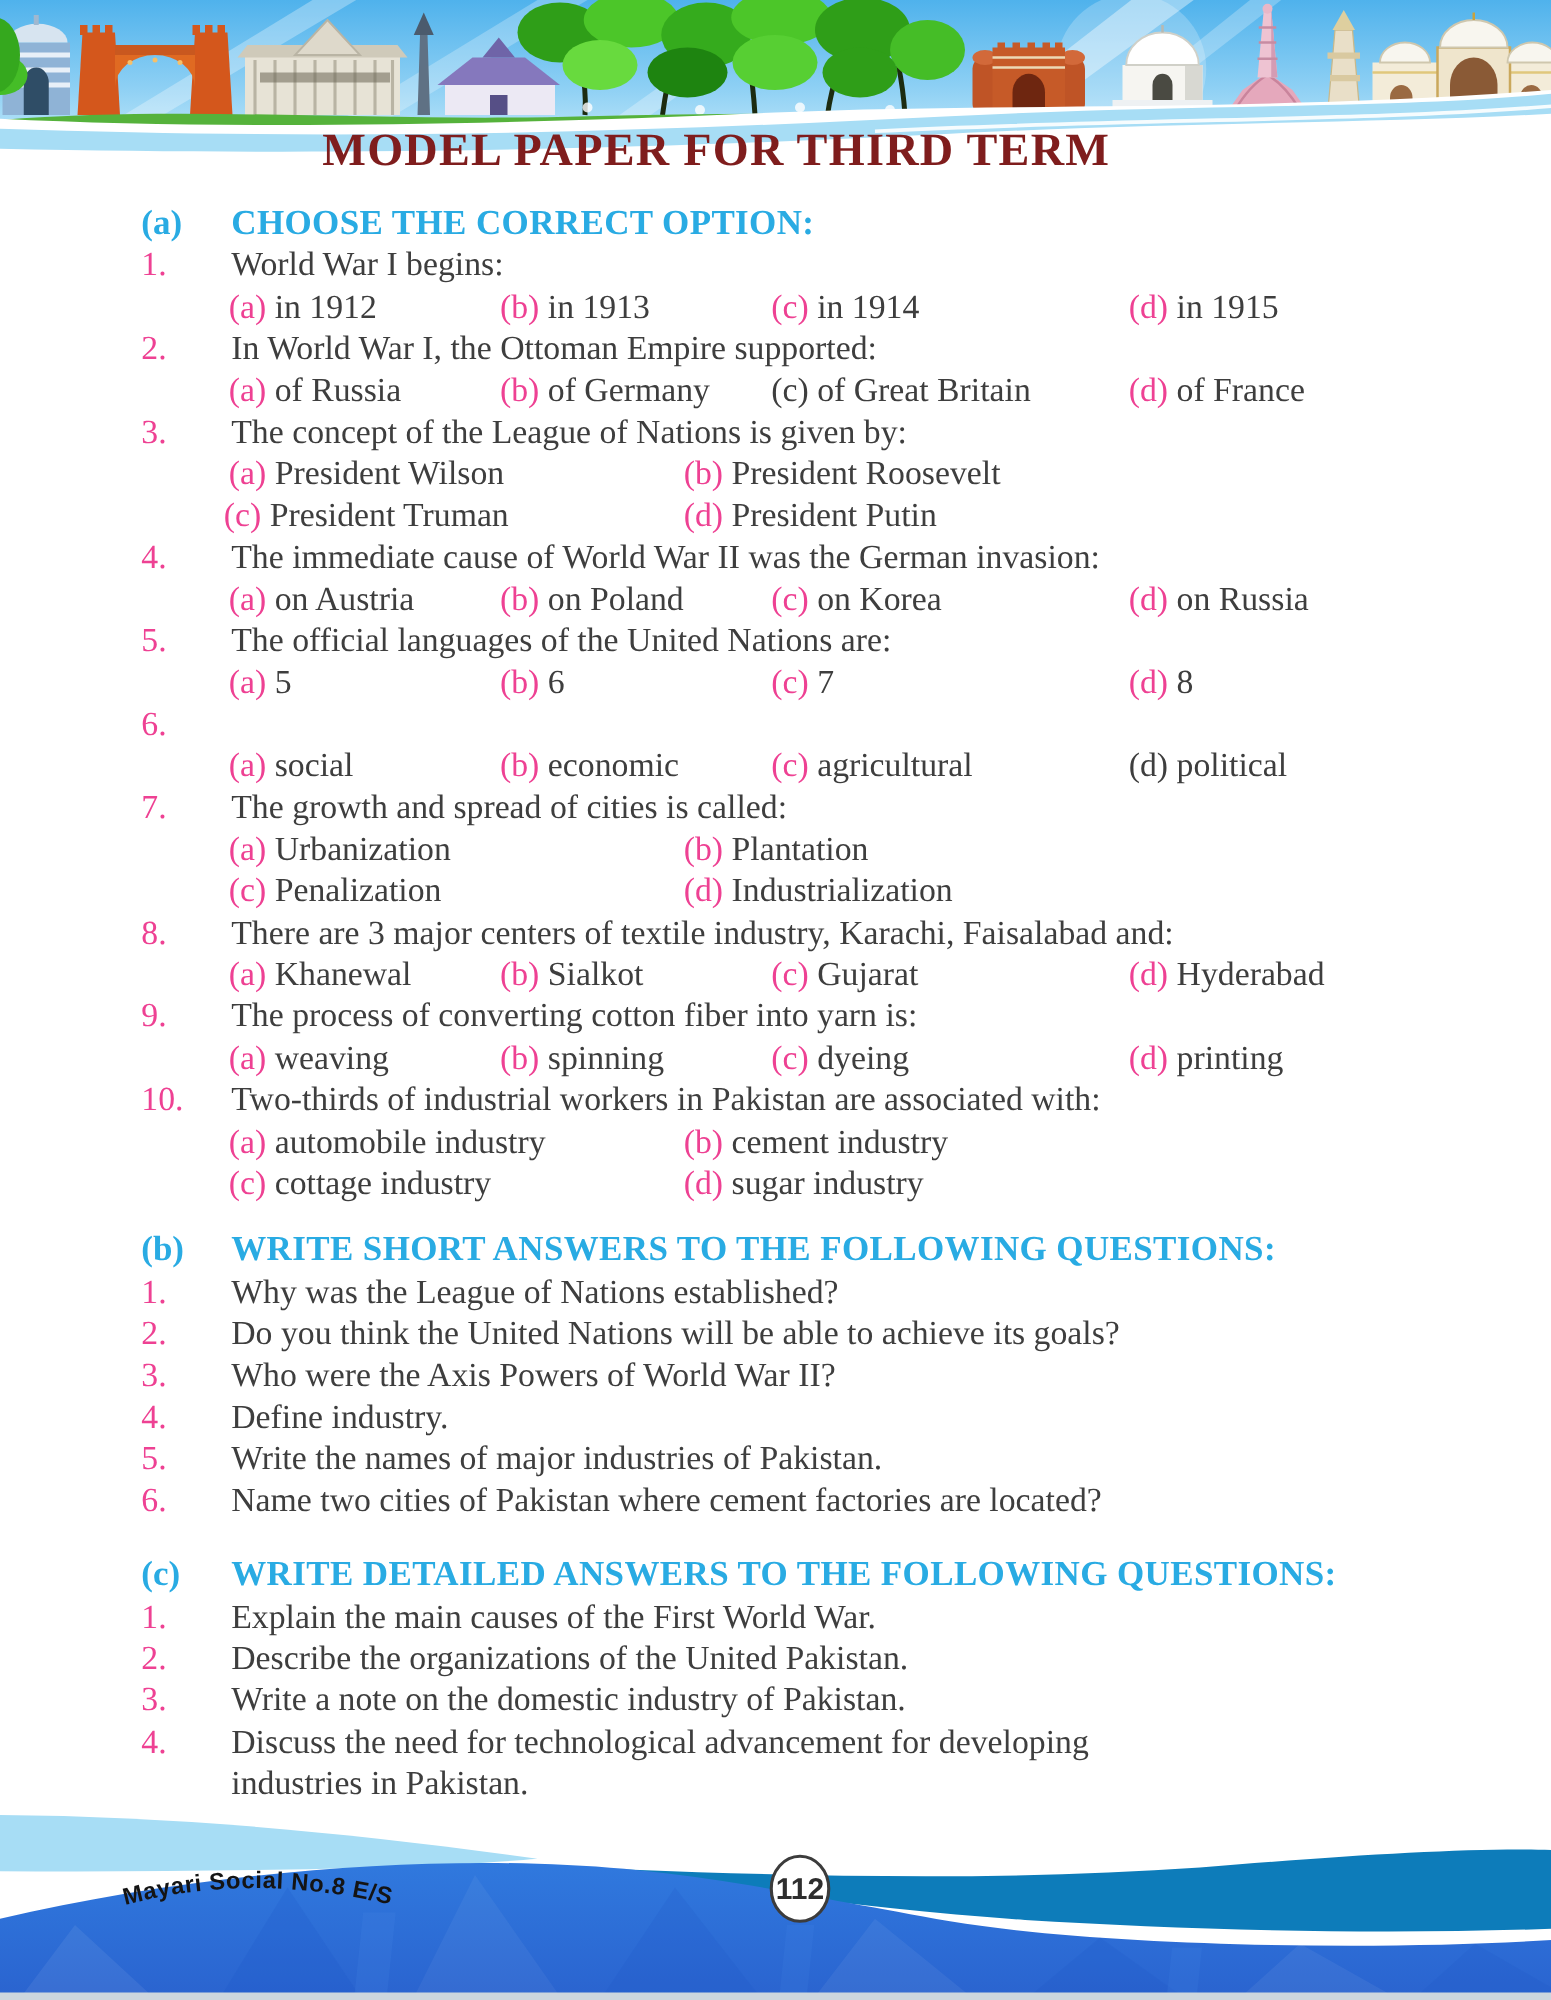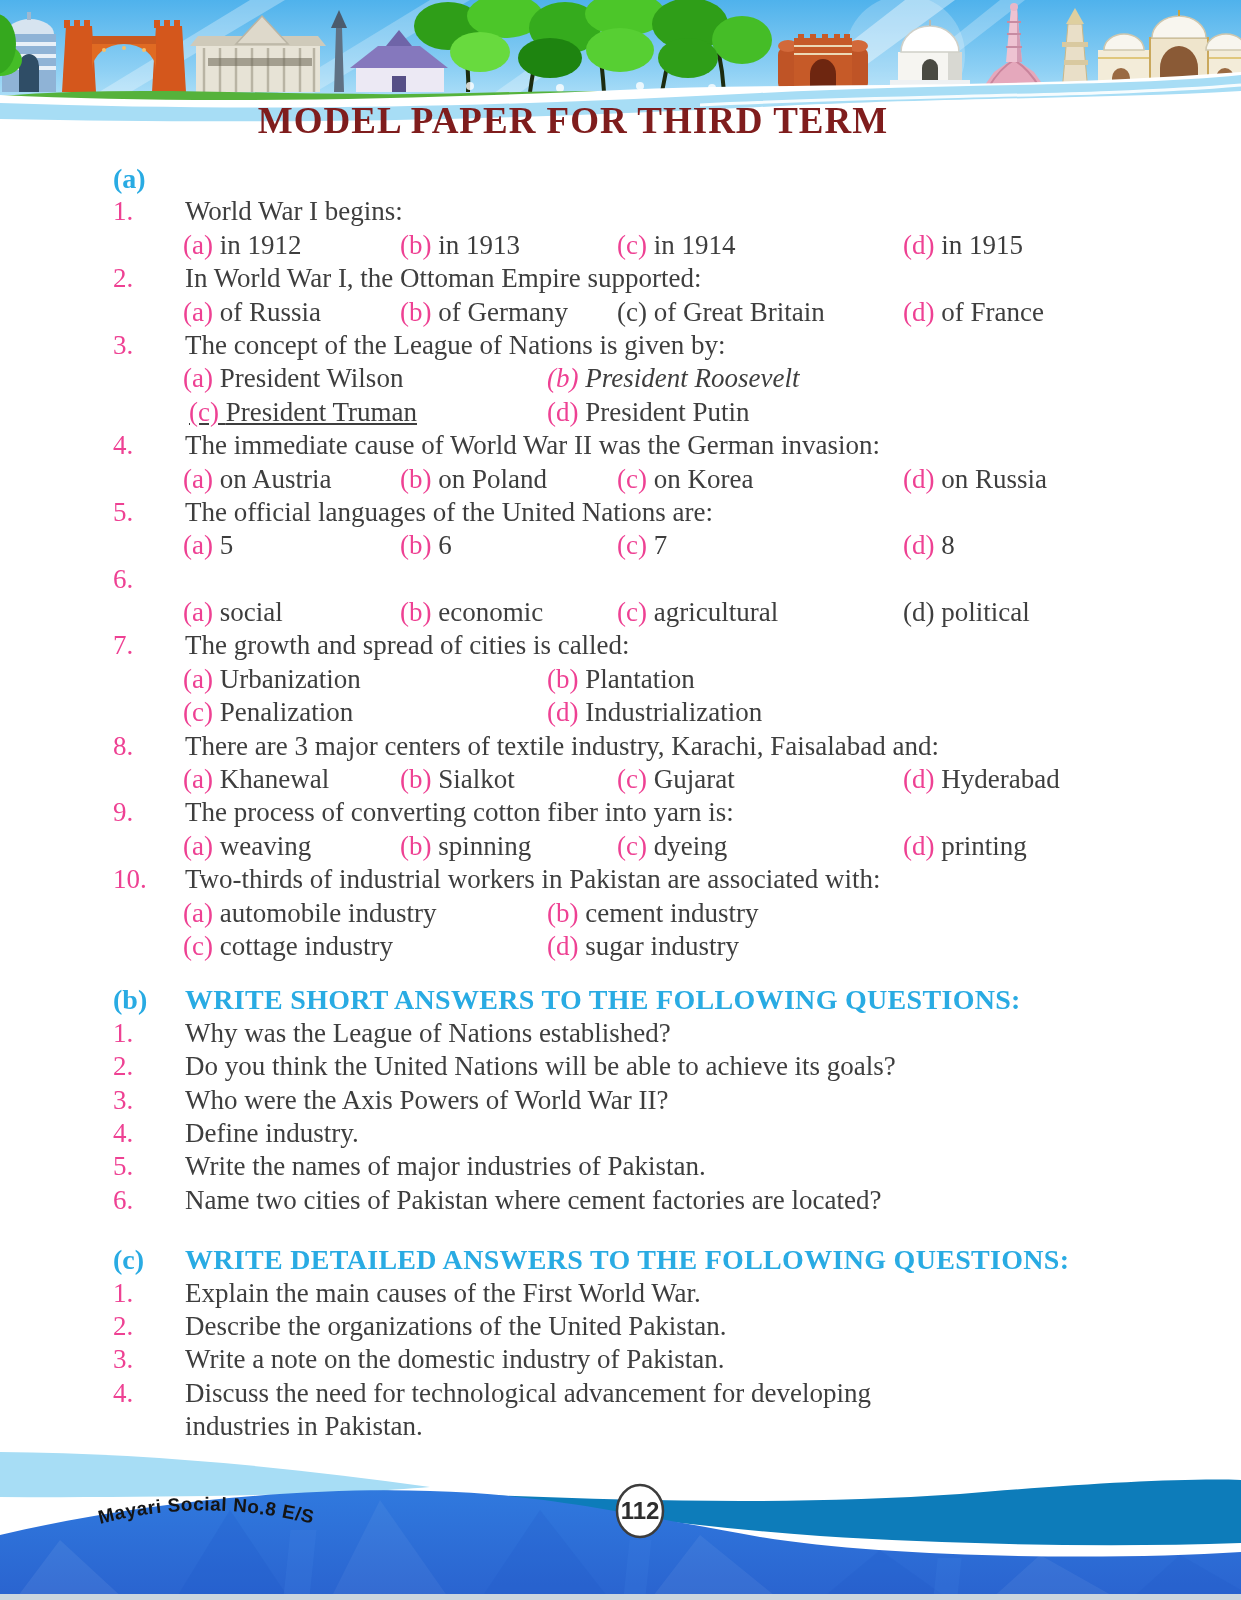--- a/index.html
+++ b/index.html
@@ -199,20 +199,21 @@
 
     <path d="M0,103 C300,113 520,105 760,93 C960,83 1120,87 1241,75 L1241,91 C1100,99 960,97 760,107 C520,119 300,125 0,119 Z" fill="#a7ddf5"></path>
     <path d="M700,105 C900,95 1100,97 1241,85" stroke="#ffffff" stroke-width="3" fill="none" opacity="0.9"></path>
   </svg>
 
   <div class="title">MODEL PAPER FOR THIRD TERM</div>
 
   <div class="content" id="content">
       <div class="row">
         <span class="col0 sec-label">(a)</span>
+        <span class="col1 sec-heading">CHOOSE THE CORRECT OPTION:</span>
       </div>
       <div class="row">
         <span class="col0 q-num">1.</span>
         <span class="col1 q-text">World War I begins:</span>
       </div>
       <div class="row">
         <span class="opt" style="left: 70px;"><span class="l">(a)</span><span>&nbsp;</span><span class="t">in 1912</span></span>
         <span class="opt" style="left: 287px;"><span class="l">(b)</span><span>&nbsp;</span><span class="t">in 1913</span></span>
         <span class="opt" style="left: 504px;"><span class="l">(c)</span><span>&nbsp;</span><span class="t">in 1914</span></span>
         <span class="opt" style="left: 790px;"><span class="l">(d)</span><span>&nbsp;</span><span class="t">in 1915</span></span>
@@ -226,24 +227,24 @@
         <span class="opt" style="left: 287px;"><span class="l">(b)</span><span>&nbsp;</span><span class="t">of Germany</span></span>
         <span class="opt" style="left: 504px;"><span class="l dark">(c)</span><span>&nbsp;</span><span class="t">of Great Britain</span></span>
         <span class="opt" style="left: 790px;"><span class="l">(d)</span><span>&nbsp;</span><span class="t">of France</span></span>
       </div>
       <div class="row">
         <span class="col0 q-num">3.</span>
         <span class="col1 q-text">The concept of the League of Nations is given by:</span>
       </div>
       <div class="row">
         <span class="opt" style="left: 70px;"><span class="l">(a)</span><span>&nbsp;</span><span class="t">President Wilson</span></span>
-        <span class="opt" style="left: 434px; font-style: italic;"><span class="l">(b)</span><span>&nbsp;</span><span class="t">President Roosevelt</span></span>
-      </div>
-      <div class="row">
-        <span class="opt" style="left: 76px; text-decoration: underline;"><span class="l">(c)</span><span>&nbsp;</span><span class="t">President Truman</span></span>
+        <span class="opt" style="left: 434px;"><span class="l">(b)</span><span>&nbsp;</span><span class="t">President Roosevelt</span></span>
+      </div>
+      <div class="row">
+        <span class="opt" style="left: 66px;"><span class="l">(c)</span><span>&nbsp;</span><span class="t">President Truman</span></span>
         <span class="opt" style="left: 434px;"><span class="l">(d)</span><span>&nbsp;</span><span class="t">President Putin</span></span>
       </div>
       <div class="row">
         <span class="col0 q-num">4.</span>
         <span class="col1 q-text">The immediate cause of World War II was the German invasion:</span>
       </div>
       <div class="row">
         <span class="opt" style="left: 70px;"><span class="l">(a)</span><span>&nbsp;</span><span class="t">on Austria</span></span>
         <span class="opt" style="left: 287px;"><span class="l">(b)</span><span>&nbsp;</span><span class="t">on Poland</span></span>
         <span class="opt" style="left: 504px;"><span class="l">(c)</span><span>&nbsp;</span><span class="t">on Korea</span></span>

